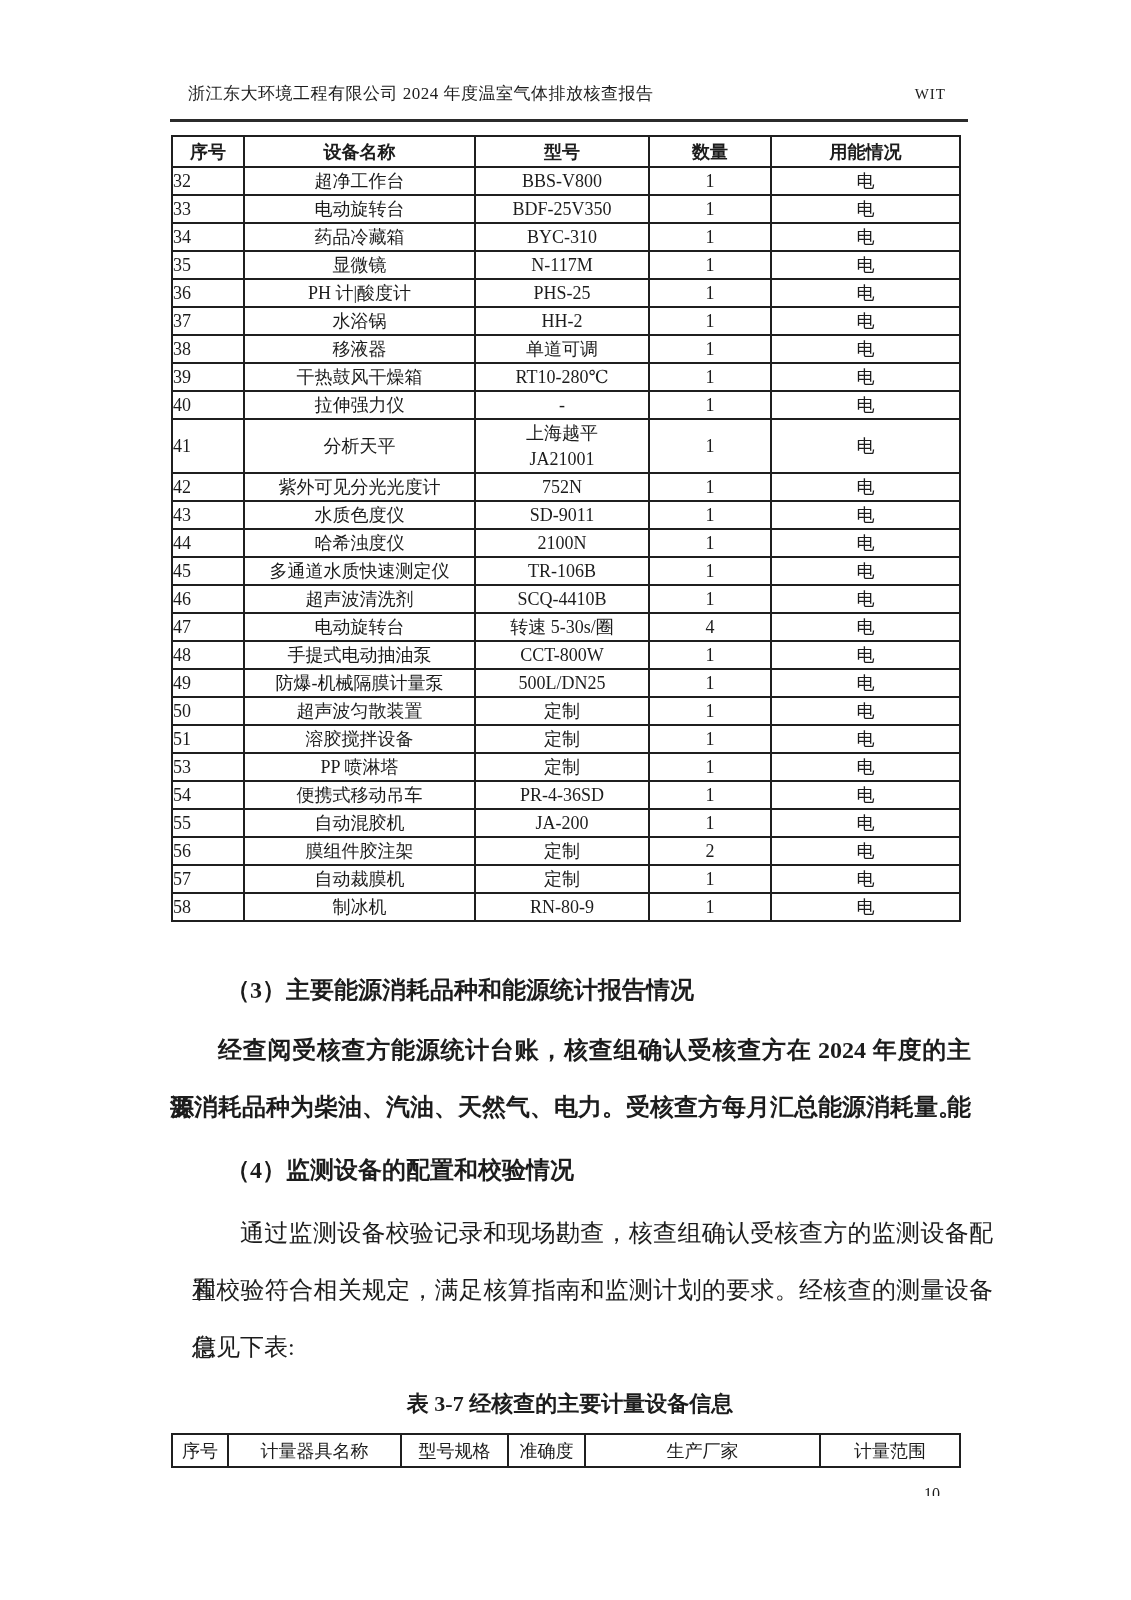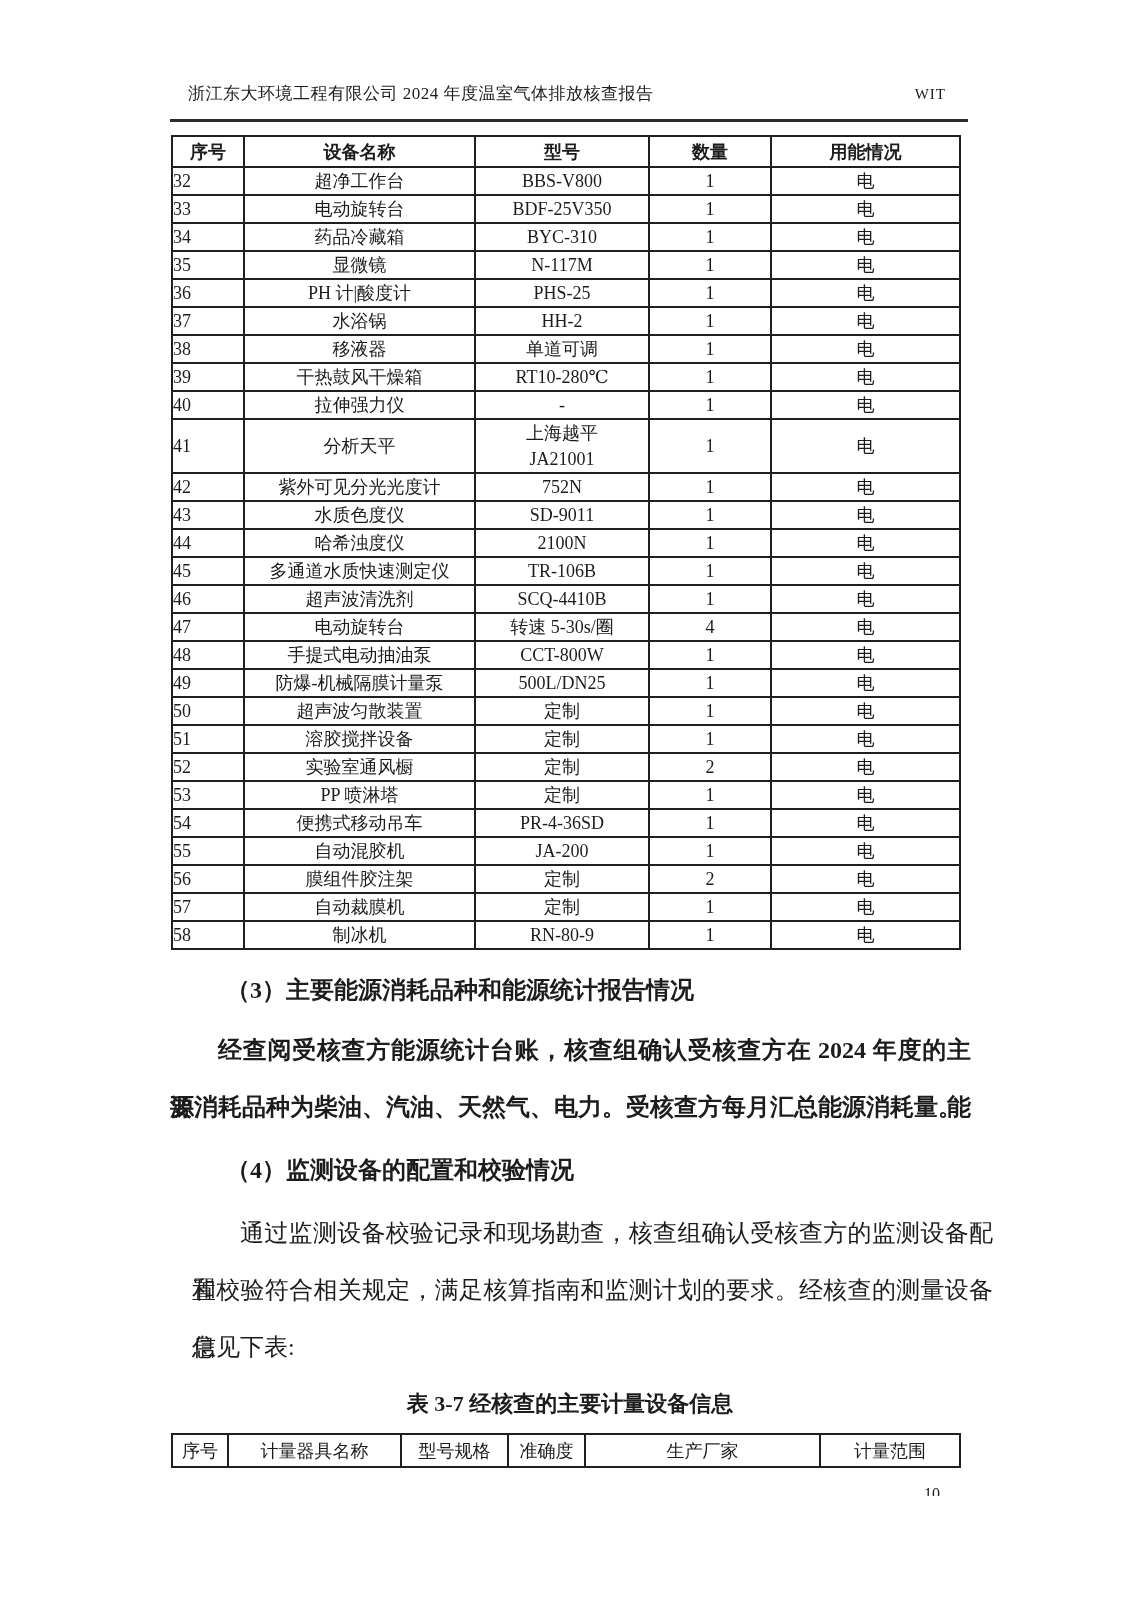--- a/index.html
+++ b/index.html
@@ -287,27 +287,20 @@
           <td class="c1">超声波匀散装置</td>
           <td class="c2">定制</td>
           <td class="c3">1</td>
           <td class="c4">电</td>
         </tr>
         <tr>
           <td class="c0">51</td>
           <td class="c1">溶胶搅拌设备</td>
           <td class="c2">定制</td>
           <td class="c3">1</td>
-          <td class="c4">电</td>
-        </tr>
-        <tr>
-          <td class="c0">52</td>
-          <td class="c1">实验室通风橱</td>
-          <td class="c2">定制</td>
-          <td class="c3">2</td>
           <td class="c4">电</td>
         </tr>
         <tr>
           <td class="c0">53</td>
           <td class="c1">PP 喷淋塔</td>
           <td class="c2">定制</td>
           <td class="c3">1</td>
           <td class="c4">电</td>
         </tr>
         <tr>

